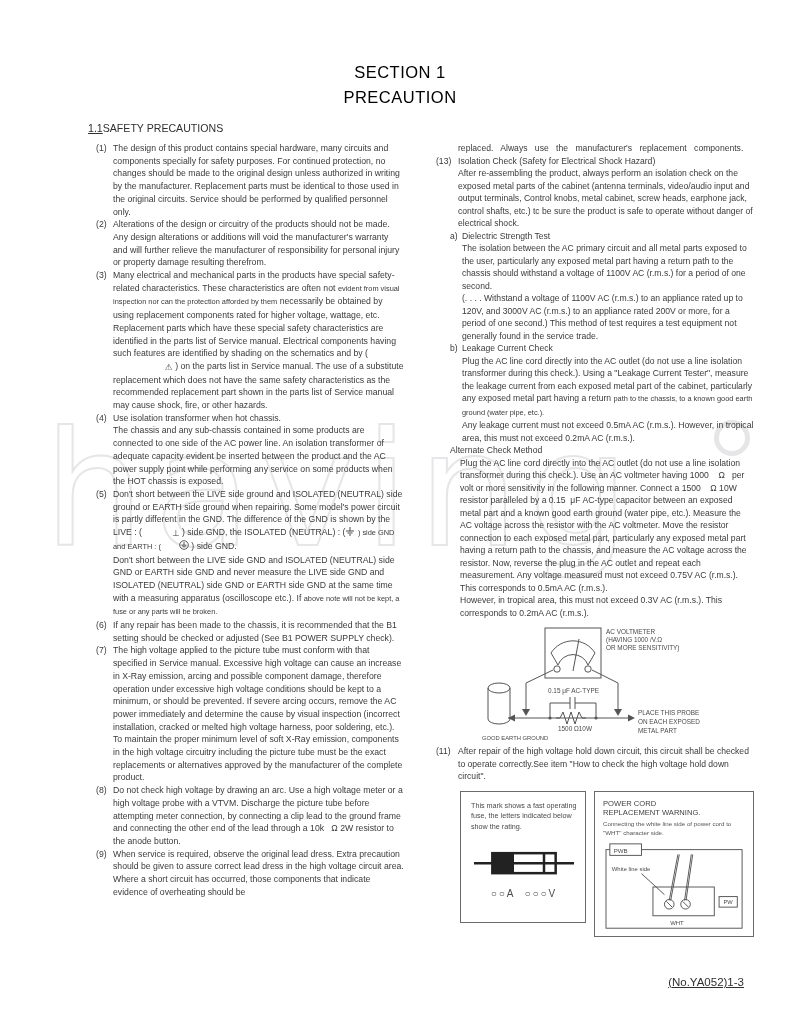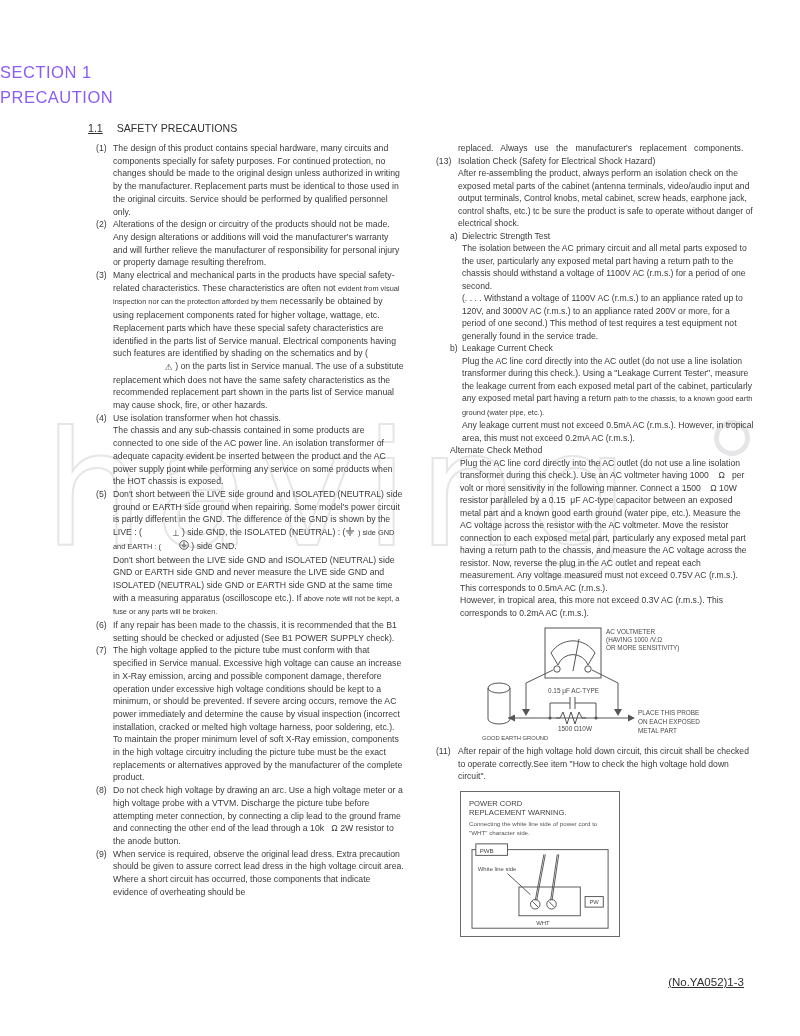--- a/index.html
+++ b/index.html
@@ -5,24 +5,24 @@
   html,body{margin:0;padding:0;background:#888;}
   .page{position:relative;width:800px;height:1036px;background:#ffffff;overflow:hidden;
         font-family:"Liberation Sans","DejaVu Sans",sans-serif;color:#3a3a3a;}
   
   .watermark{position:absolute;left:44px;top:398px;font-size:158px;font-family:"DejaVu Sans",sans-serif;
              color:transparent;-webkit-text-stroke:2px #e6e6e8;letter-spacing:10px;z-index:0;
              pointer-events:none;user-select:none;}
   .wm-dot{position:absolute;left:714px;top:420px;width:26px;height:26px;border:5px solid #e6e6e8;
           border-radius:50%;z-index:0;}
   
-  .titleblock{position:absolute;top:60px;left:0;width:100%;text-align:left;z-index:2;
-              font-size:16.5px;line-height:25px;color:#8b5cf6;letter-spacing:.5px;}
+  .titleblock{position:absolute;top:60px;left:0;width:100%;text-align:center;z-index:2;
+              font-size:16.5px;line-height:25px;color:#000000;letter-spacing:.5px;}
   .h11{position:absolute;top:122px;left:88px;z-index:2;font-size:10.6px;color:#303030;}
-  .h11 .hnum{margin-right:14px;text-decoration:underline;}
+  .h11 .hnum{margin-right:0;text-decoration:underline;}
   
   .col{position:absolute;top:142px;z-index:2;font-size:8.7px;line-height:12.7px;color:#3a3a3a;}
   .col-left{left:96px;width:309px;}
   .col-right{left:436px;width:318px;line-height:12.5px;font-size:8.6px;}
   .item{display:flex;}
   .item>.num{flex:none;width:17px;}
   .item>.body{flex:1;min-width:0;}
   .col-right .item>.num{width:22px;}
   .sm{font-size:7.4px;}
   .sym{display:inline-block;vertical-align:-1px;}
@@ -166,21 +166,21 @@
           <span>Plug the AC line cord directly into the AC outlet (do not use a line isolation transformer during this check.). Using a "Leakage Current Tester", measure the leakage current from each exposed metal part of the cabinet, particularly any exposed metal part having a return</span>
           <span class="sm">path to the chassis, to a known good earth ground (water pipe, etc.).</span>
         </div>
         <div>Any leakage current must not exceed 0.5mA AC (r.m.s.). However, in tropical area, this must not exceed 0.2mA AC (r.m.s.).</div>
       </div>
     </div>
 
     <div class="altblock">
       <div>Alternate Check Method</div>
       <div class="altbody">Plug the AC line cord directly into the AC outlet (do not use a line isolation transformer during this check.). Use an AC voltmeter having 1000 &nbsp;&nbsp;&nbsp;Ω&nbsp;&nbsp; per volt or more sensitivity in the following manner. Connect a 1500 &nbsp;&nbsp;&nbsp;Ω 10W resistor paralleled by a 0.15 &nbsp;μF AC-type capacitor between an exposed metal part and a known good earth ground (water pipe, etc.). Measure the AC voltage across the resistor with the AC voltmeter. Move the resistor connection to each exposed metal part, particularly any exposed metal part having a return path to the chassis, and measure the AC voltage across the resistor. Now, reverse the plug in the AC outlet and repeat each measurement. Any voltage measured must not exceed 0.75V AC (r.m.s.). This corresponds to 0.5mA AC (r.m.s.).</div>
-      <div class="altbody">However, in tropical area, this more not exceed 0.3V AC (r.m.s.). This corresponds to 0.2mA AC (r.m.s.).</div>
+      <div class="altbody">However, in tropical area, this must not exceed 0.3V AC (r.m.s.). This corresponds to 0.2mA AC (r.m.s.).</div>
     </div>
 
     <div class="diagram">
       <svg class="dsvg" width="260" height="120" viewBox="0 0 260 120">
         <g stroke="#555" stroke-width="1" fill="none">
 
           <rect x="63" y="5" width="56" height="50"></rect>
           <path d="M69,30 A26,26 0 0 1 113,30"></path>
           <path d="M76,42 A16,16 0 0 1 106,42"></path>
           <line x1="69" y1="30" x2="76" y2="42"></line>
@@ -231,20 +231,33 @@
     </div>
 
     <div class="item">
       <span class="num">(11)</span>
       <div class="body">
         <div>After repair of the high voltage hold down circuit, this circuit shall be checked to operate correctly.See item "How to check the high voltage hold down circuit".</div>
       </div>
     </div>
 
     <div class="boxrow">
+      <div class="wbox fusebox">
+        <div class="ft">This mark shows a fast operating fuse, the letters indicated below show the rating.</div>
+        <div class="fuseart">
+          <svg width="100" height="36" viewBox="0 0 120 40">
+            <line x1="0" y1="19" x2="120" y2="19" stroke="#222" stroke-width="3"></line>
+            <rect x="22" y="7" width="76" height="24" fill="#fff" stroke="#222" stroke-width="3"></rect>
+            <rect x="22" y="7" width="26" height="24" fill="#222"></rect>
+            <line x1="48" y1="19" x2="98" y2="19" stroke="#222" stroke-width="3"></line>
+            <line x1="84" y1="7" x2="84" y2="31" stroke="#222" stroke-width="3"></line>
+          </svg>
+        </div>
+        <div class="rating">○○A &nbsp;○○○V</div>
+      </div>
 
       <div class="wbox pwrbox">
         <div class="pt">POWER CORD</div>
         <div class="pt">REPLACEMENT WARNING.</div>
         <div class="ps">Connecting the white line side of power cord to "WHT" character side.</div>
         <div style="margin-top:4px;">
           <svg width="144" height="92" viewBox="0 0 150 96">
             <g stroke="#555" stroke-width="1" fill="none">
               <rect x="3" y="9" width="142" height="82"></rect>
               <rect x="7" y="3" width="33" height="12" fill="#fff"></rect>

